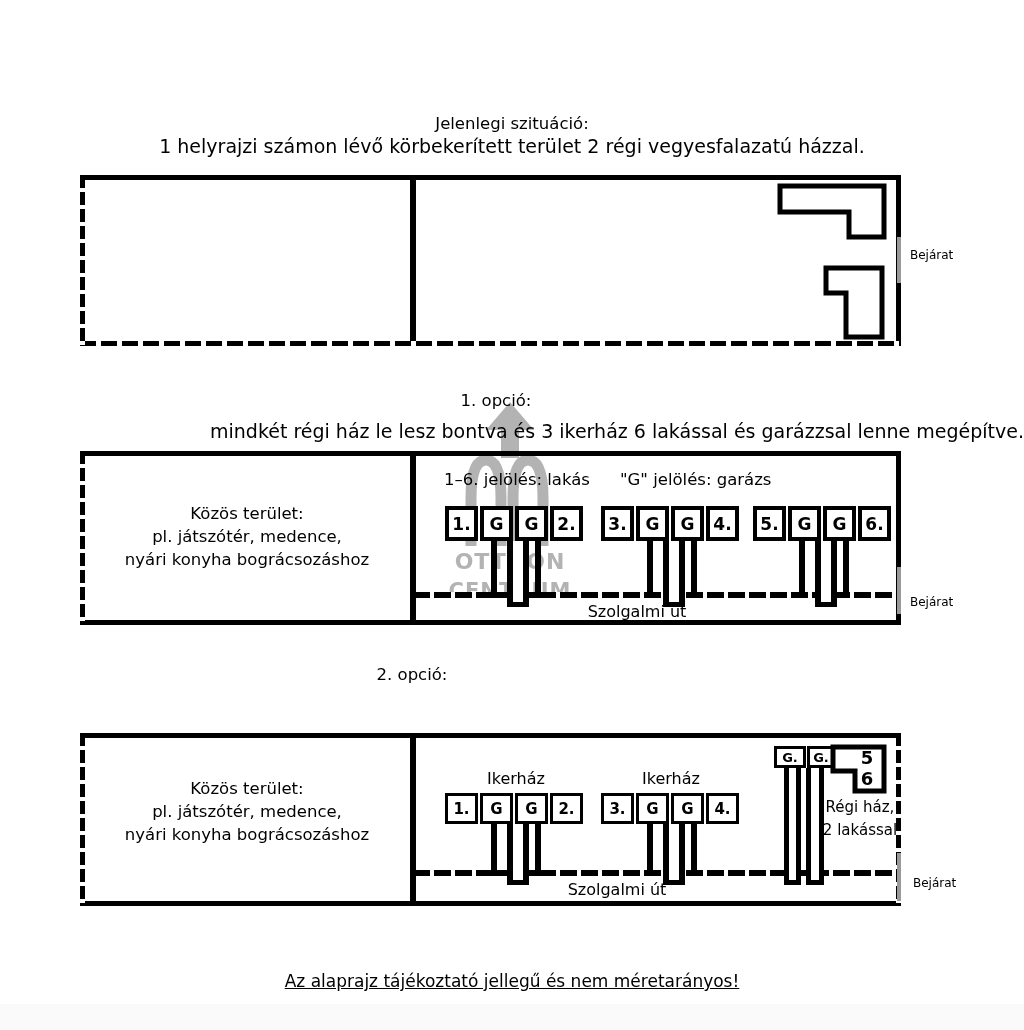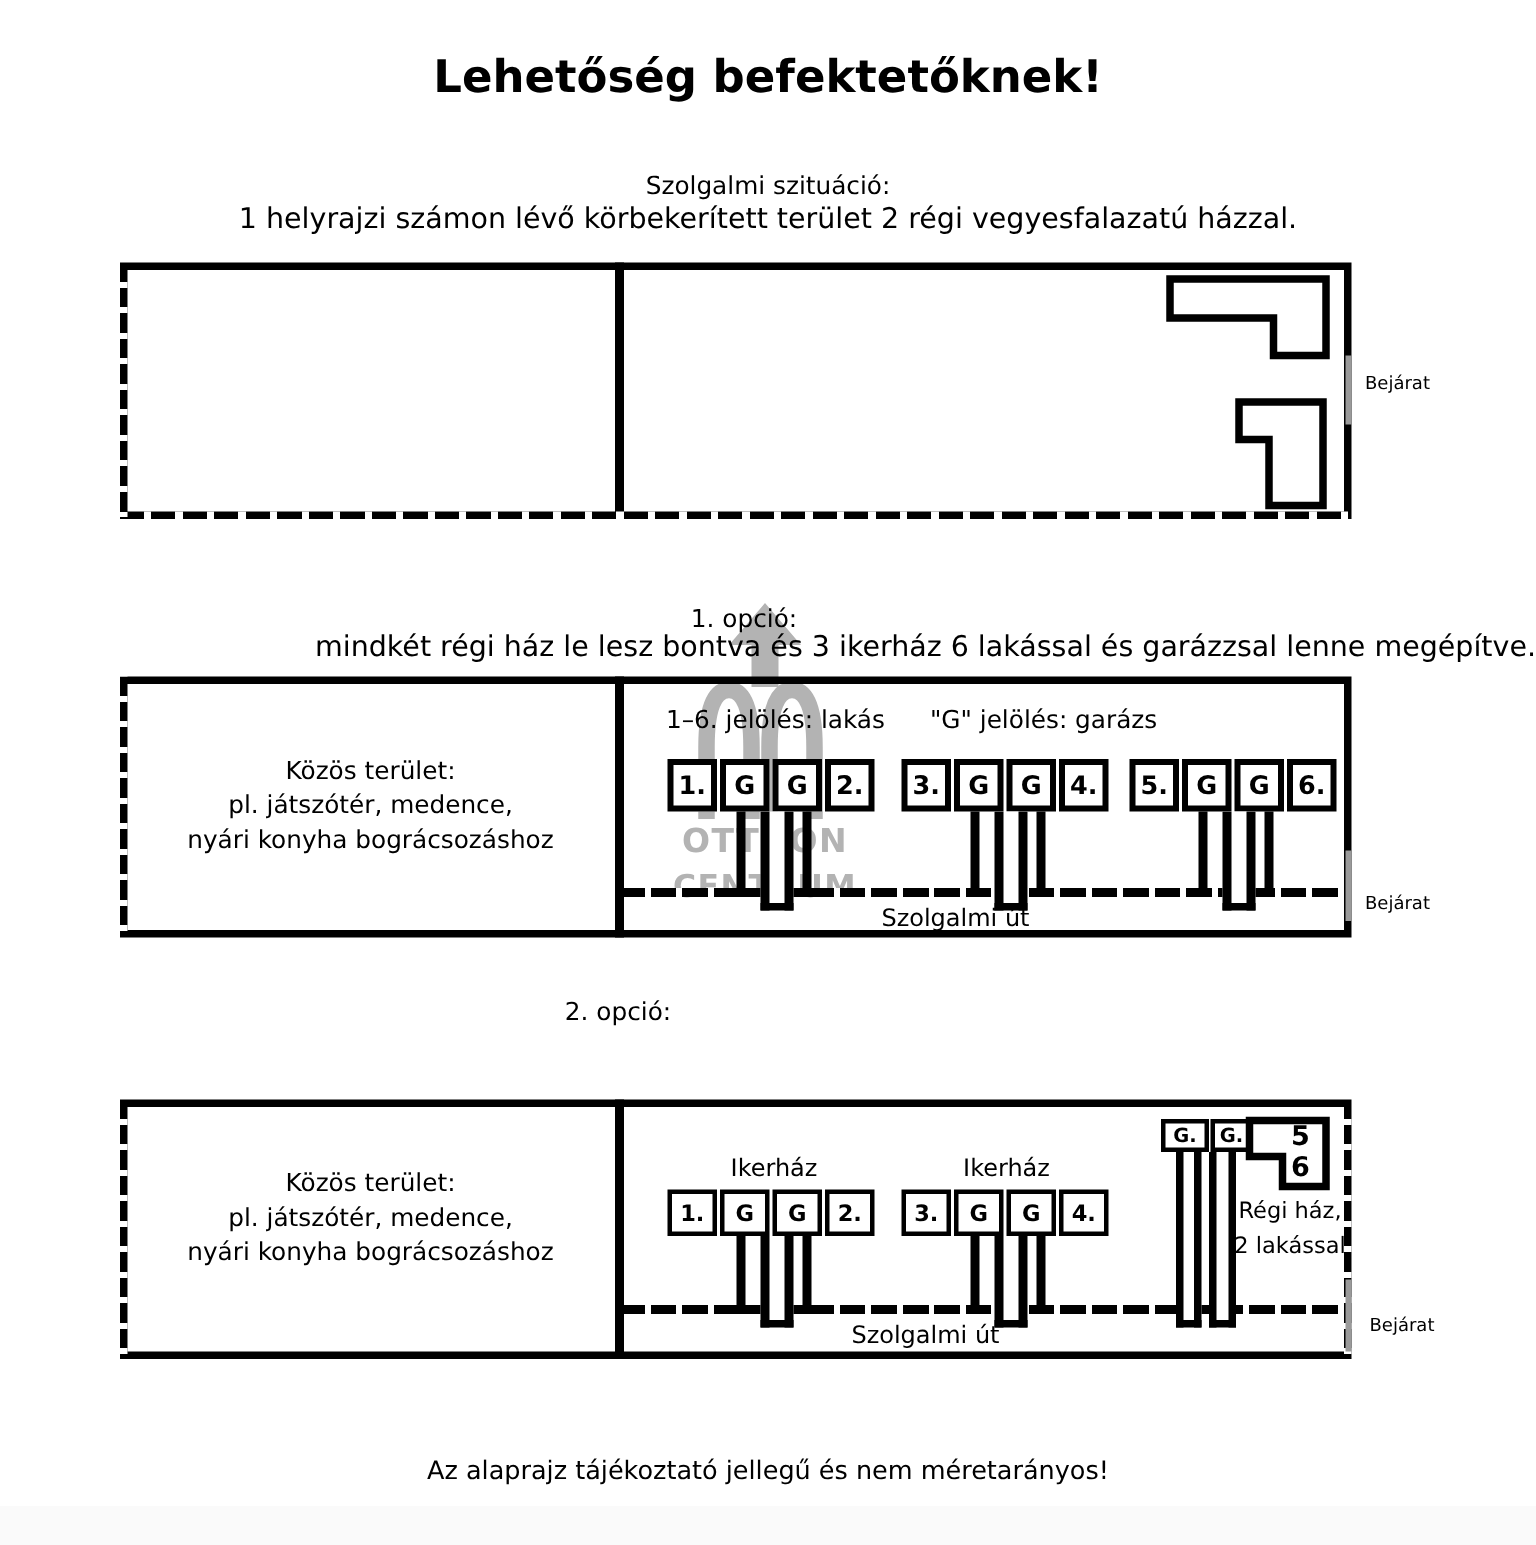--- a/index.html
+++ b/index.html
@@ -36,42 +36,41 @@
   <div class="abs" style="left:455px;top:398px;width:120px;height:215px;z-index:0;">
     <svg width="110" height="150" viewBox="0 0 110 150" style="position:absolute;left:0;top:0;">
       <polygon points="55,4 79,32 64,32 64,60 46,60 46,32 31,32" fill="#b3b3b3"></polygon>
       <path d="M16,148 L16,100 Q16,62 31,62 Q46,62 46,100 L46,148" fill="none" stroke="#b3b3b3" stroke-width="11"></path>
       <path d="M58,148 L58,100 Q58,62 73,62 Q88,62 88,100 L88,148" fill="none" stroke="#b3b3b3" stroke-width="11"></path>
     </svg>
     <div class="wm-txt abs" style="left:-10px;top:151px;width:130px;font-size:22px;">OTTHON</div>
     <div class="wm-txt abs" style="left:-10px;top:181px;width:130px;font-size:21px;">CENTRUM</div>
   </div>
 
-  <div class="abs ctr" style="left:0;top:34px;width:1024px;font-size:30px;font-weight:600;z-index:1;">Lehetőség befektetőknek!</div>
 
-  <div class="abs ctr h-sec" style="left:0;top:113px;width:1024px;z-index:1;">Szolgalmi szituáció:</div>
+  <div class="abs ctr h-sec" style="left:0;top:113px;width:1024px;z-index:1;">Jelenlegi szituáció:</div>
   <div class="abs ctr body-txt" style="left:0;top:135px;width:1024px;z-index:1;">1 helyrajzi számon lévő körbekerített terület 2 régi vegyesfalazatú házzal.</div>
 
   <div class="plot" style="left:80px;top:175px;width:821px;height:171px;z-index:1;"></div>
   <div class="dashes-v" style="left:80px;top:175px;height:171px;z-index:2;"></div>
   <div class="dashes-h" style="left:80px;top:341px;width:821px;z-index:2;"></div>
   <div class="divider" style="left:410px;top:175px;width:6px;height:171px;z-index:1;"></div>
 
 
   <svg class="abs" style="left:777px;top:183px;z-index:1;" width="112" height="58" viewBox="0 0 112 58">
     <polygon points="3,3 107,3 107,54 72,54 72,29 3,29" fill="#ffffff" stroke="#000000" stroke-width="5"></polygon>
   </svg>
   <svg class="abs" style="left:823px;top:265px;z-index:1;" width="64" height="76" viewBox="0 0 64 76">
     <polygon points="3,3 59,3 59,72 23,72 23,28 3,28" fill="#ffffff" stroke="#000000" stroke-width="5"></polygon>
   </svg>
 
   <div class="gate" style="left:897px;top:237px;height:46px;z-index:2;"></div>
   <div class="abs label" style="left:910px;top:248px;z-index:1;">Bejárat</div>
 
-  <div class="abs ctr h-sec" style="left:0;top:402px;width:992px;z-index:1;">1. opció:</div>
+  <div class="abs ctr h-sec" style="left:0;top:390px;width:992px;z-index:1;">1. opció:</div>
   <div class="abs ctr body-txt" style="left:0;top:420px;width:1024px;z-index:1;text-align:right;">mindkét régi ház le lesz bontva és 3 ikerház 6 lakással és garázzsal lenne megépítve.</div>
 
   <div class="plot" style="left:80px;top:451px;width:821px;height:174px;z-index:1;"></div>
   <div class="dashes-v" style="left:80px;top:451px;height:174px;z-index:2;"></div>
   <div class="divider" style="left:410px;top:451px;width:6px;height:174px;z-index:1;"></div>
 
   <div class="abs" style="left:444px;top:470px;font-size:16.5px;z-index:1;white-space:nowrap;">
     <span>1–6. jelölés: lakás</span><span style="display:inline-block;width:30px;"></span><span>"G" jelölés: garázs</span>
   </div>
 
@@ -171,16 +170,16 @@
 
   <div class="abs ctr" style="left:800px;top:796px;width:120px;font-size:15px;line-height:23px;z-index:3;">
     <div>Régi ház,</div>
     <div>2 lakással</div>
   </div>
 
   <div class="abs ctr" style="left:527px;top:880px;width:180px;font-size:16px;z-index:3;">Szolgalmi út</div>
   <div class="gate" style="left:897px;top:853px;height:48px;z-index:2;"></div>
   <div class="abs label" style="left:913px;top:876px;z-index:1;">Bejárat</div>
 
-  <div class="abs ctr" style="left:0;top:971px;width:1024px;font-size:17px;z-index:1;">Az alaprajz tájékoztató jellegű és nem méretarányos!</div>
+  <div class="abs ctr" style="left:0;top:971px;width:1024px;font-size:17px;z-index:1;text-decoration:underline;">Az alaprajz tájékoztató jellegű és nem méretarányos!</div>
   <div class="abs" style="left:0;top:1004px;width:1024px;height:26px;background:#fafafa;z-index:0;"></div>
 
 </div>
 
 </body></html>

